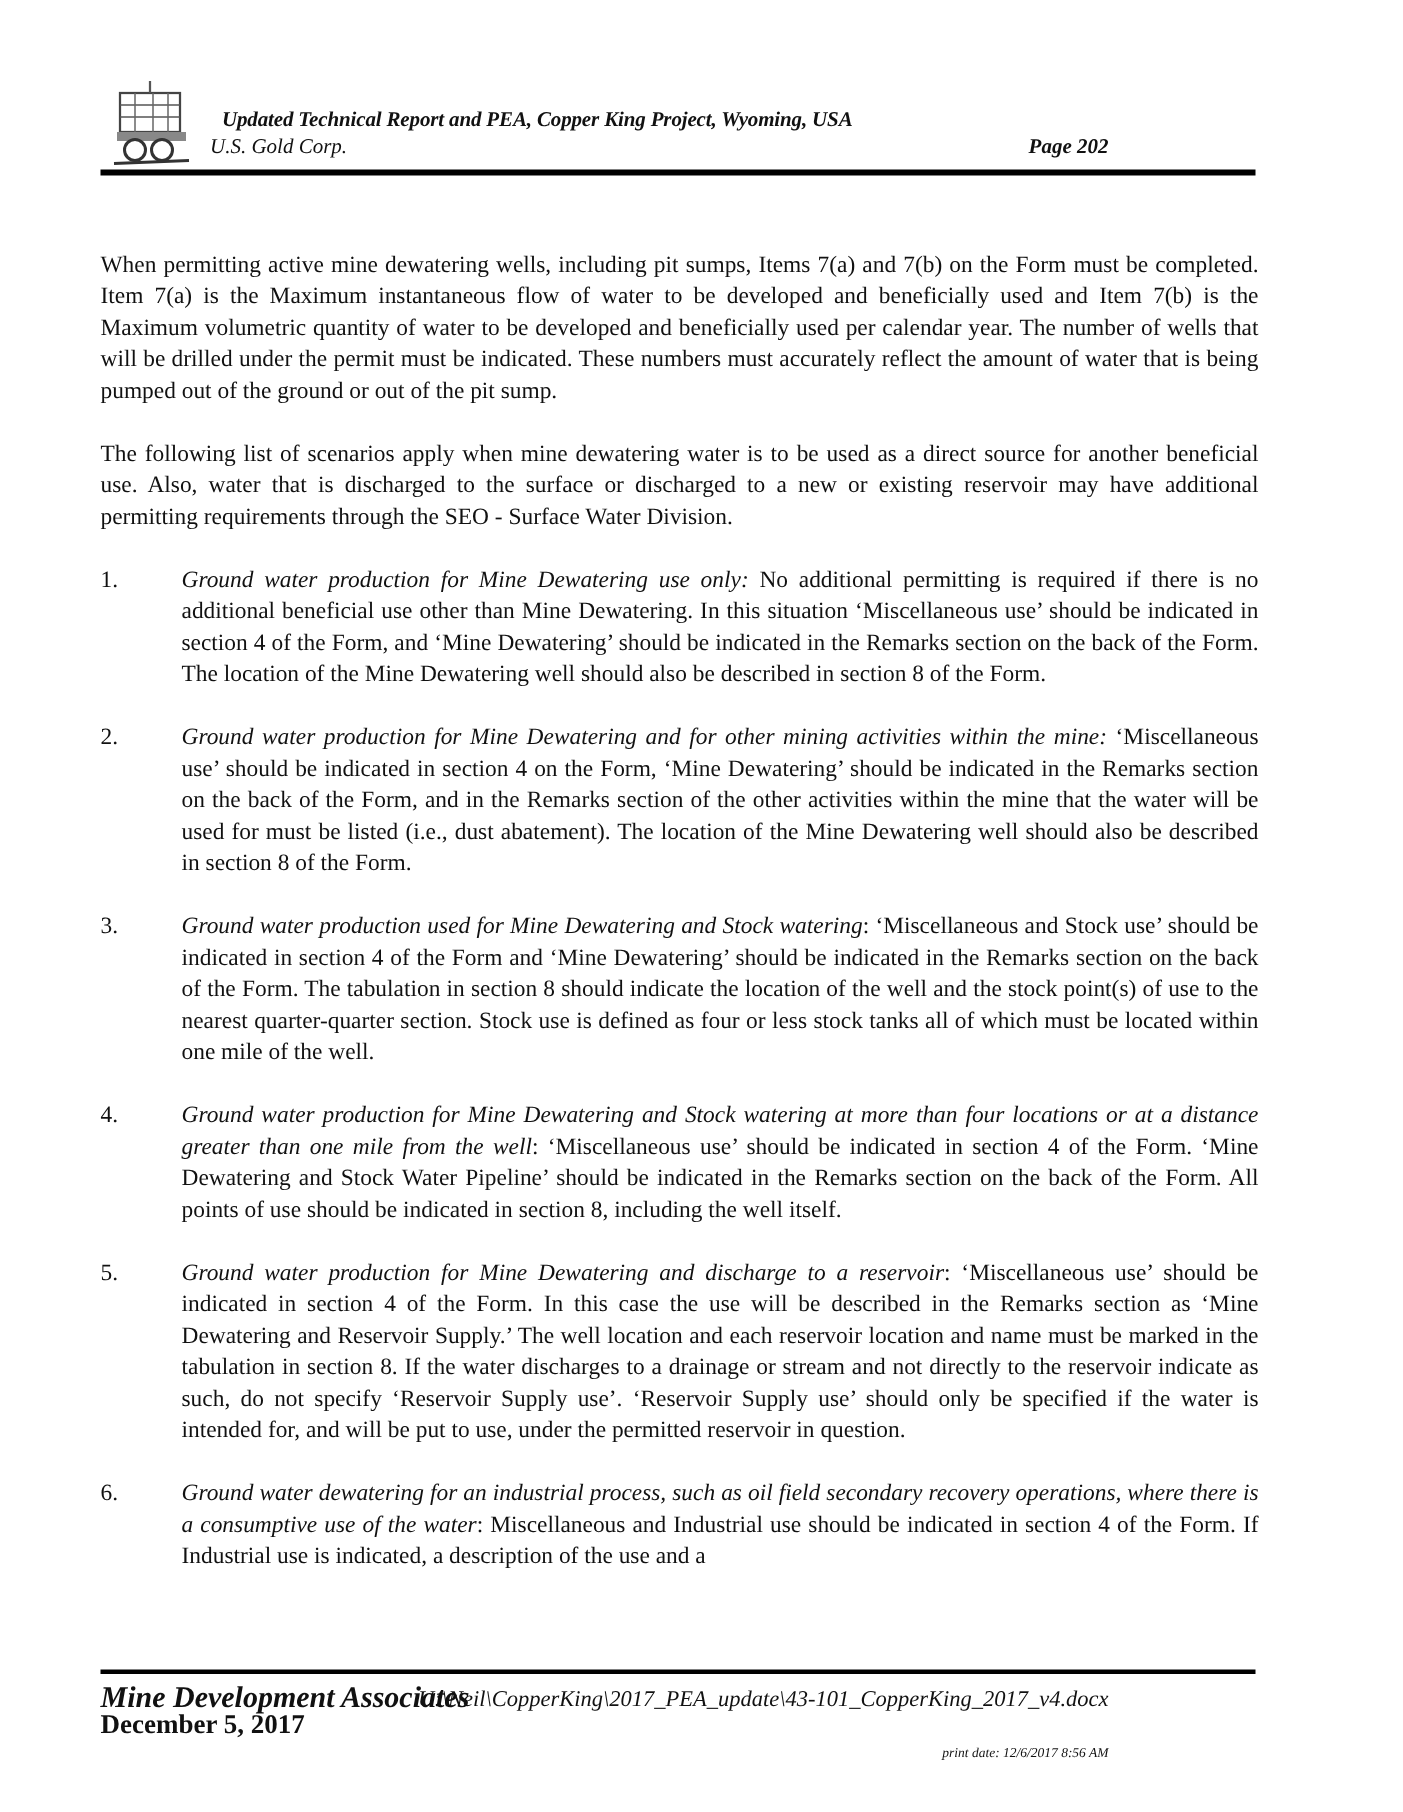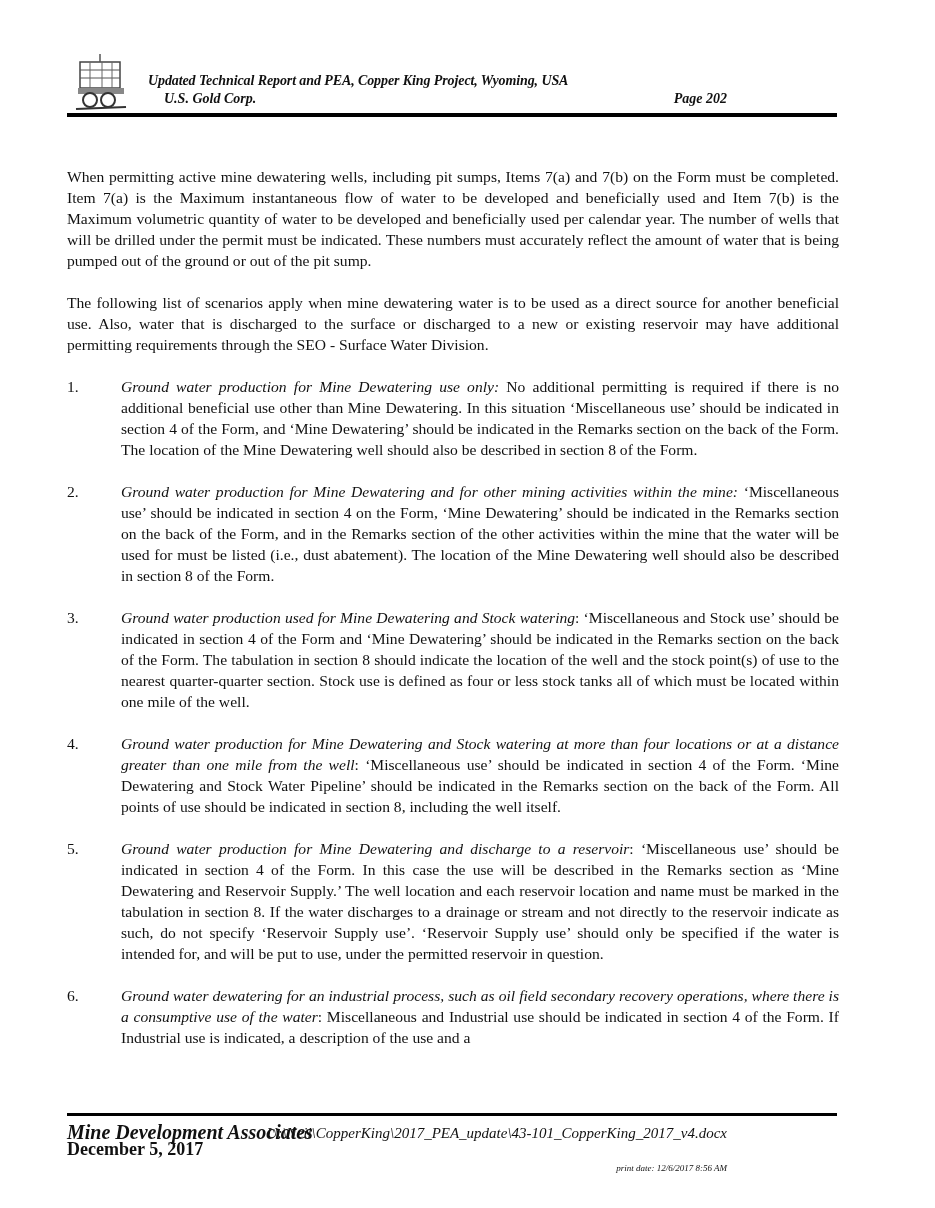--- a/index.html
+++ b/index.html
@@ -1,23 +1,23 @@
 <!DOCTYPE html>
 <html><head>
 <meta charset="utf-8">
 <style>
   html, body { margin: 0; padding: 0; background: #ffffff; }
   body { width: 935px; height: 1208px; position: relative; overflow: hidden;
          font-family: "Liberation Serif", "DejaVu Serif", serif; color: #111; }
-  .page { position: absolute; left: 0; top: 0; width: 825px; height: 1208px; }
+  .page { position: absolute; left: 0; top: 0; width: 825px; height: 1208px; padding-left: 12px; }
 
   
   .logo { position: absolute; left: 70px; top: 52px; width: 62px; height: 62px; }
   .hdr-title { position: absolute; left: 148px; top: 73px; font-size: 14px; font-style: italic; font-weight: bold; letter-spacing: -0.1px; }
-  .hdr-sub { position: absolute; left: 164px; top: 91px; font-size: 14px; font-style: italic; font-weight: bold; }
+  .hdr-sub { position: absolute; left: 140px; top: 91px; font-size: 14px; font-style: italic; font-weight: normal; }
   .hdr-page { position: absolute; right: 98px; top: 91px; font-size: 14px; font-style: italic; font-weight: bold; }
   .hdr-rule { position: absolute; left: 67px; top: 113px; width: 770px; height: 4px; background: #000; }
 
   
   .body { position: absolute; left: 67px; top: 129px; width: 772px; font-size: 15.6px; line-height: 21px; text-align: justify; margin-top: 37px; }
   .body p { margin: 0 0 21px 0; }
   .list-item { display: flex; margin: 0 0 21px 0; }
   .num { width: 54px; flex: none; }
   .itext { flex: 1; text-align: justify; }
   .itext em { }

